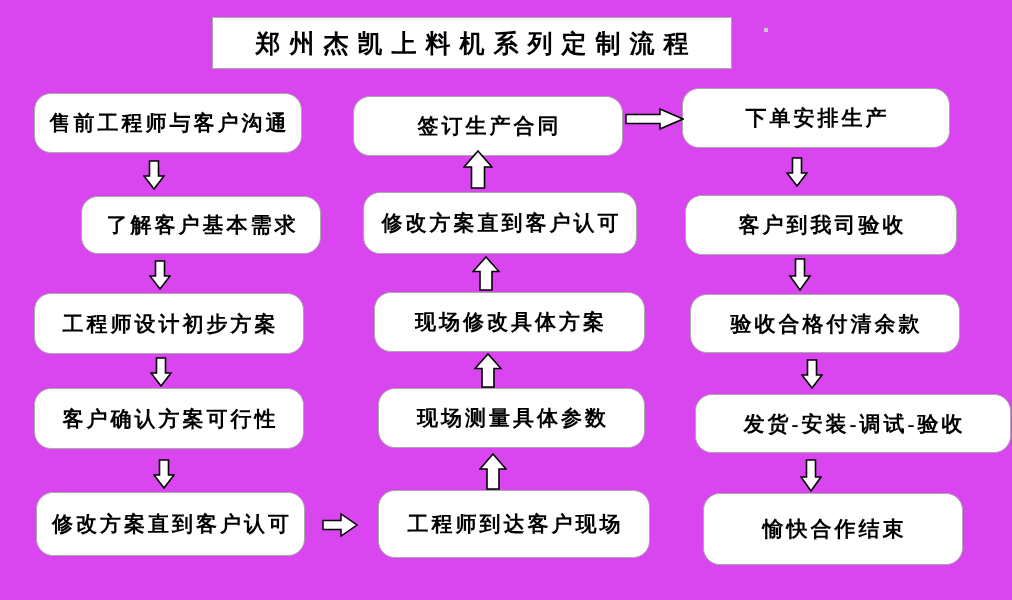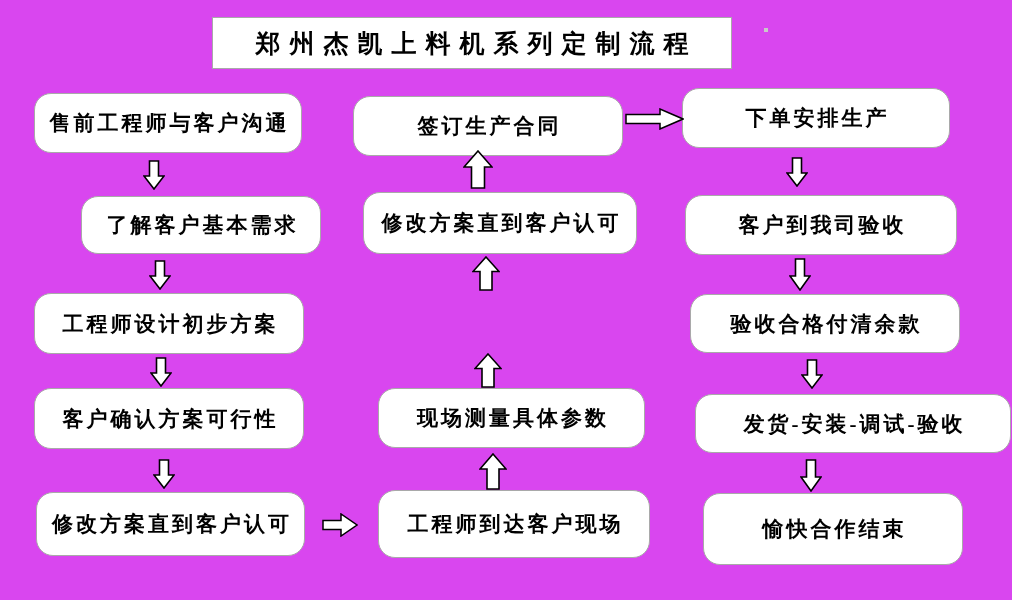--- a/index.html
+++ b/index.html
@@ -55,20 +55,21 @@
   <div class="dot"></div>
 
   <div class="node" style="left:34px;  top:93px;  width:268px; height:60px;">售前工程师与客户沟通</div>
   <div class="node" style="left:33px;  top:196px; width:240px; height:58px;margin-left:48px;">了解客户基本需求</div>
   <div class="node" style="left:34px;  top:293px; width:270px; height:61px;">工程师设计初步方案</div>
   <div class="node" style="left:34px;  top:388px; width:270px; height:61px;">客户确认方案可行性</div>
   <div class="node" style="left:36px;  top:492px; width:269px; height:64px;">修改方案直到客户认可</div>
 
   <div class="node" style="left:353px; top:88px;  width:270px; height:60px;margin-top:8px;">签订生产合同</div>
   <div class="node" style="left:363px; top:192px; width:274px; height:62px;">修改方案直到客户认可</div>
+  <div class="node" style="left:374px; top:292px; width:271px; height:60px;">现场修改具体方案</div>
   <div class="node" style="left:378px; top:388px; width:267px; height:60px;">现场测量具体参数</div>
   <div class="node" style="left:682px; top:88px;  width:268px; height:60px;">下单安排生产</div>
 
   <div class="node" style="left:378px; top:490px; width:272px; height:68px;">工程师到达客户现场</div>
   <div class="node" style="left:685px; top:195px; width:272px; height:60px;">客户到我司验收</div>
   <div class="node" style="left:690px; top:294px; width:270px; height:59px;">验收合格付清余款</div>
   <div class="node" style="left:695px; top:394px; width:316px; height:59px;">发货-安装-调试-验收</div>
   <div class="node" style="left:703px; top:493px; width:260px; height:72px;">愉快合作结束</div>
 
   <div class="arrow" style="left:143px; top:160px;">

